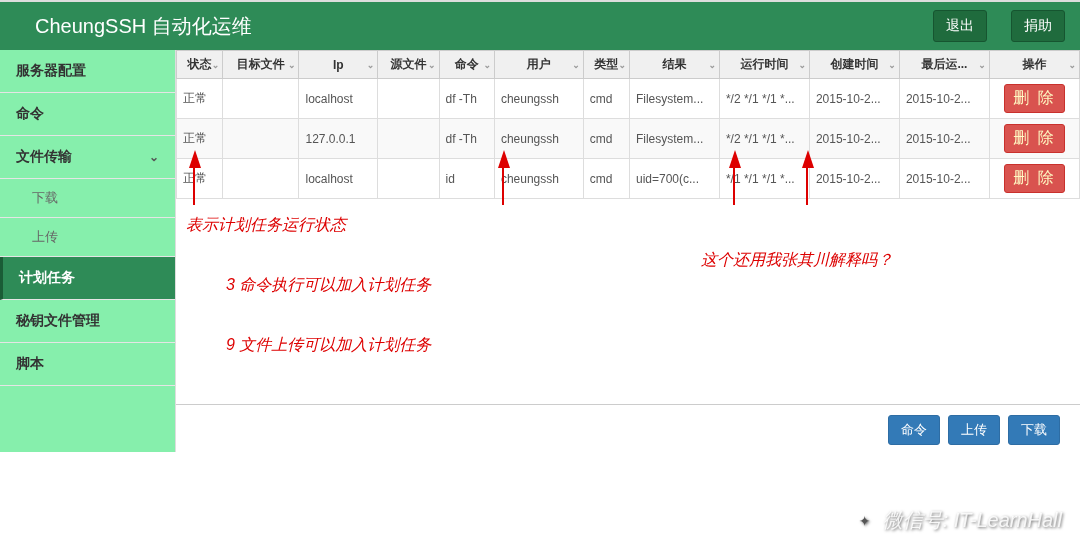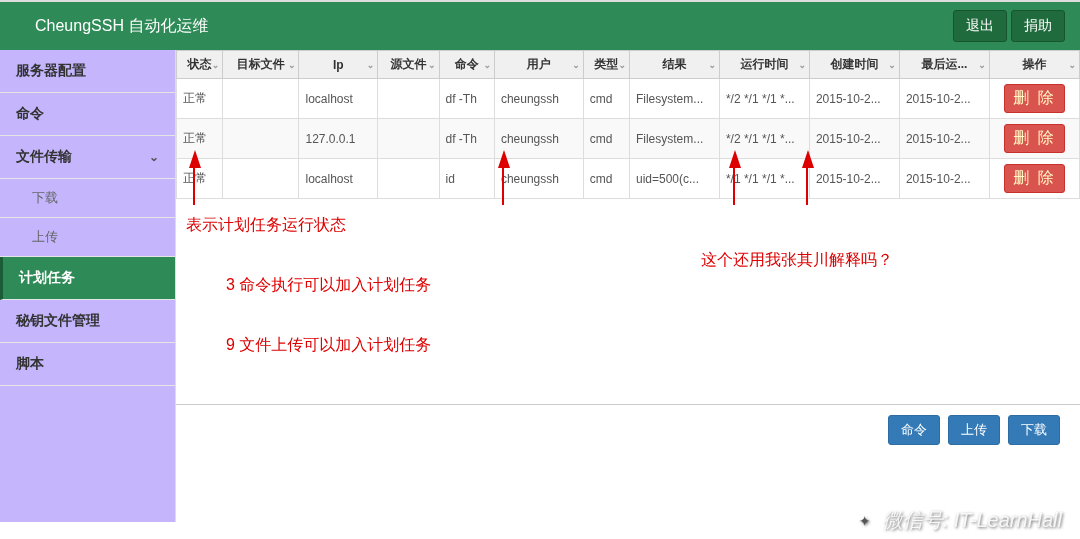--- a/index.html
+++ b/index.html
@@ -1,42 +1,42 @@
 <!DOCTYPE html>
 <html><head>
   <meta charset="utf-8">
   <style>
     * { margin: 0; padding: 0; box-sizing: border-box; }
     body { font-family: "Microsoft YaHei", Arial, sans-serif; font-size: 13px; color: #333; background: #fff; width: 1080px; }
     
     .header { background: #2e8b57; height: 50px; display: flex; align-items: center; justify-content: space-between; padding: 0 15px 0 35px; border-top: 2px solid #ddd;}
-    .header-title { color: #fff; font-size: 16px; font-weight: 300; text-align: right; }
-    .header-buttons { display: flex; gap: 4px; }
+    .header-title { color: #fff; font-size: 20px; font-weight: 300; text-align: right; }
+    .header-buttons { display: flex; gap: 24px; }
     .header-btn { background: #1f6b3d; border: 1px solid #165530; color: #fff; padding: 6px 12px; border-radius: 3px; cursor: pointer; font-size: 14px; }
     
     .main { display: flex; }
-    .sidebar { width: 176px; background: #c4b5fd; border-right: 1px solid #ddd; height: 472px; }
+    .sidebar { width: 176px; background: #86efac; border-right: 1px solid #ddd; height: 402px; }
     .sidebar-item { padding: 12px 16px; border-bottom: 1px solid #e5e5e5; cursor: pointer; font-size: 14px; font-weight: bold; display:flex; justify-content:space-between; align-items:center;}
     .sidebar-item.active { background: #2e8b57; color: #fff; border-left: 3px solid #1a5c36; }
     .sidebar-subitem { padding: 10px 16px 10px 32px; border-bottom: 1px solid #e5e5e5; cursor: pointer; font-size: 13px; color:#666;}
     .chev { font-size: 12px; color:#555;}
     
     .content { flex: 1; padding: 0; position: relative; }
     .table-wrapper{ overflow-x: auto; border-bottom:1px solid #ccc; position:relative; height:355px;}
     table { border-collapse: collapse; width: 100%; }
     th { background: #f0f0f0; border: 1px solid #ccc; padding: 5px 6px; font-size: 12px; text-align: center; font-weight: bold; white-space: nowrap; position: relative; }
     th .sort { position: absolute; right: 3px; top: 50%; transform: translateY(-50%); font-size: 9px; color: #999; }
     td { border: 1px solid #ddd; padding: 5px 6px; font-size: 12px; white-space: nowrap; overflow: hidden; text-overflow: ellipsis; max-width: 72px; color:#555;}
     tr:nth-child(even) td{ background:#f9f9f9;}
     .del-btn { background: #d9534f; color: #fef9c3; border: 1px solid #c9302c; border-radius: 3px; padding: 3px 8px; font-size: 16px; cursor: pointer; letter-spacing: 2px;}
     
     .footer-buttons { display: flex; justify-content: flex-end; gap: 8px; padding: 10px 20px; }
     .foot-btn { background: #337ab7; border: 1px solid #2e6da4; color: #fff; padding: 5px 12px; border-radius: 3px; cursor: pointer; font-size: 13px; }
     
-    .annotation { position: absolute; color: #d00; font-size: 16px; pointer-events:none;}
+    .annotation { position: absolute; color: #d00; font-size: 16px; pointer-events:none;font-style:italic;}
     .arrow { position: absolute; width: 0; height: 0; }
     .arrow-up { border-left: 6px solid transparent; border-right: 6px solid transparent; border-bottom: 18px solid #d00; }
     .arrow-stem { position: absolute; width: 2px; height: 40px; background: #d00; }
     
     .watermark { position: absolute; bottom: 5px; right: 18px; color: rgba(255,255,255,0.85); font-size: 20px; font-style: italic; text-shadow: 1px 1px 3px rgba(0,0,0,0.6); display:flex; align-items:center; gap:6px;}
     .watermark-icon{ width:24px; height:24px; border-radius:50%; background:rgba(255,255,255,0.85); display:inline-flex; align-items:center; justify-content:center; color:#555; font-size:14px; font-style:normal;}
   </style>
 </head>
 <body>
 
@@ -122,21 +122,21 @@
               <td style="text-align: center;"><button class="del-btn">删 除</button></td>
             </tr>
             <tr>
               <td>正常</td>
               <td></td>
               <td>localhost</td>
               <td></td>
               <td>id</td>
               <td>cheungssh</td>
               <td>cmd</td>
-              <td>uid=500(c...</td>
+              <td>uid=700(c...</td>
               <td>*/1 */1 */1 *...</td>
               <td>2015-10-2...</td>
               <td>2015-10-2...</td>
               <td style="text-align: center;"><button class="del-btn">删 除</button></td>
             </tr>
           </tbody>
     </table>
 
     <div class="arrow arrow-up" style="left:13px; top:100px;"></div>
     <div class="arrow-stem" style="left:17px; top:115px;"></div>

